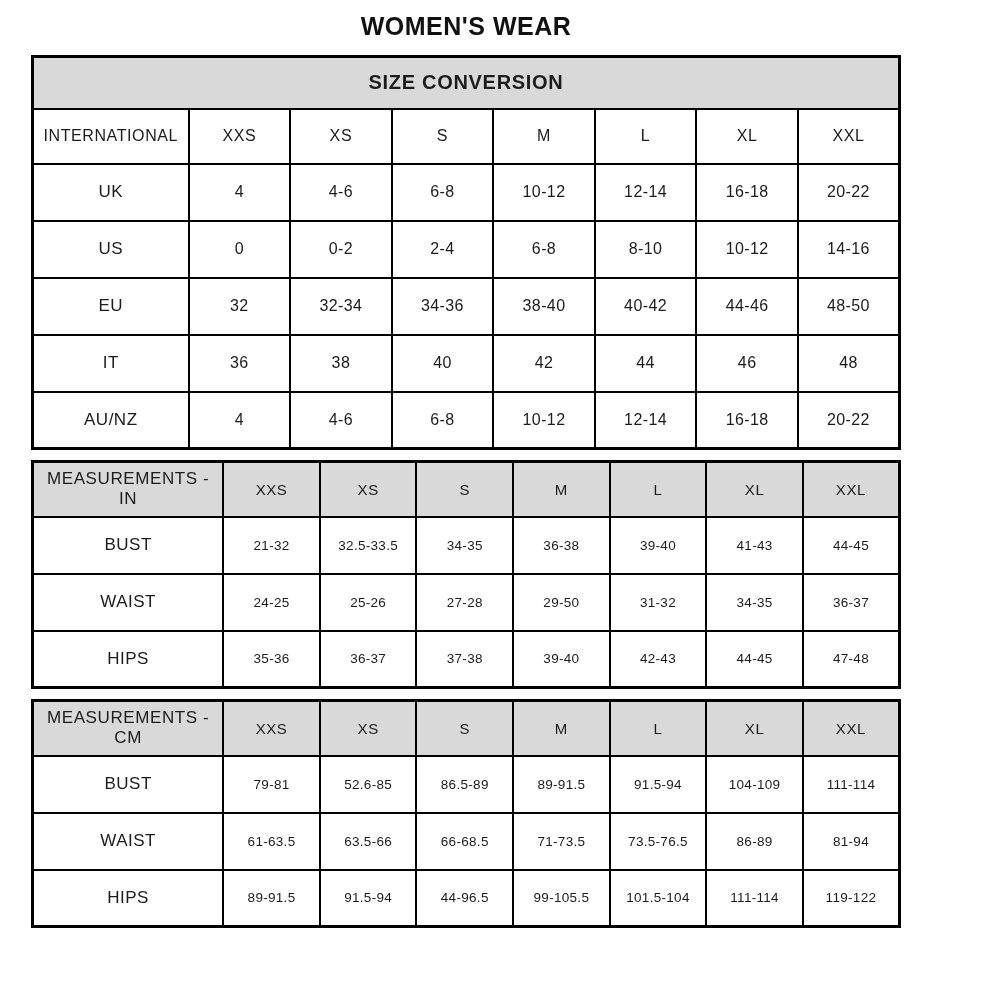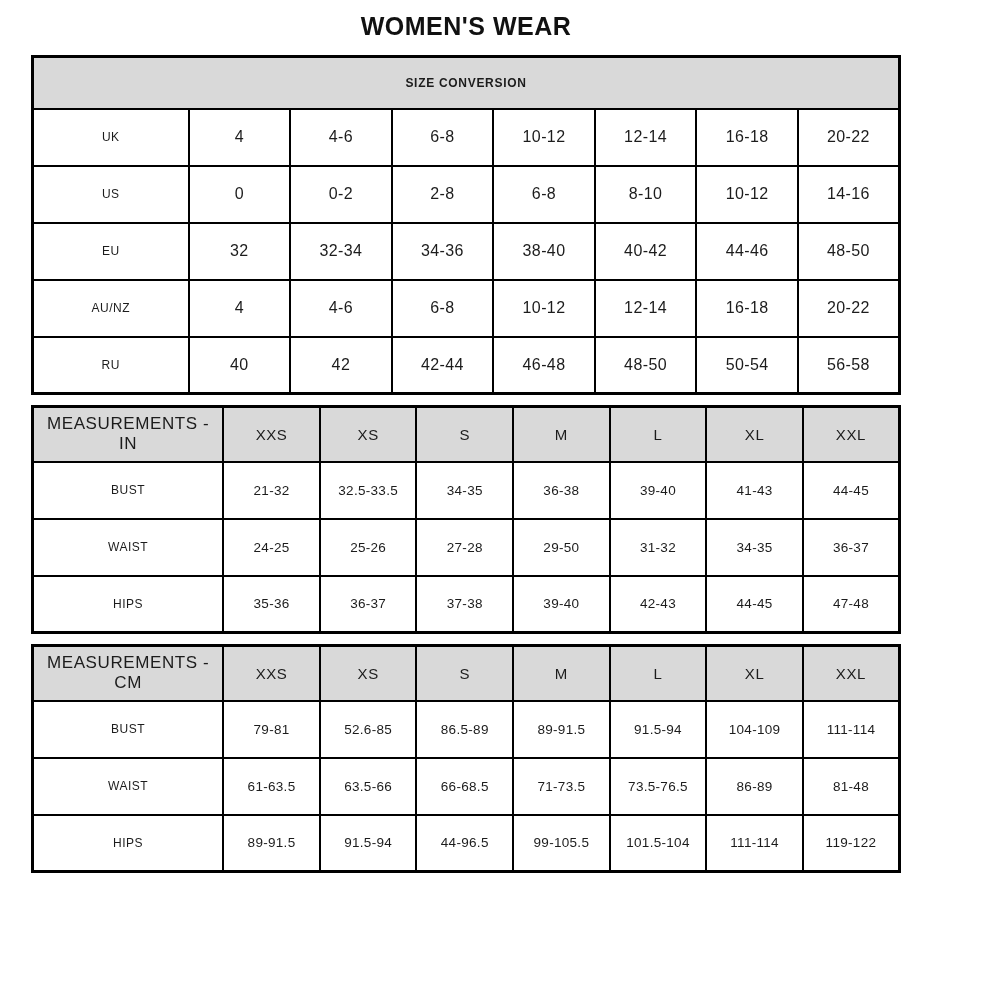--- a/index.html
+++ b/index.html
@@ -33,35 +33,35 @@
     border: 2px solid #000000;
     text-align: center;
     vertical-align: middle;
     padding: 2px 4px;
     overflow: hidden;
   }
   
   .tbl .banner {
     background: #d9d9d9;
     height: 52px;
-    font-size: 12px;
+    font-size: 20px;
     font-weight: bold;
     letter-spacing: 0.7px;
   }
   
   .conv-head th {
     height: 55px;
     font-size: 16px;
     font-weight: 500;
     letter-spacing: 0.6px;
     background: #ffffff;
   }
   .tbl tbody tr { height: 57px; }
   .tbl tbody th.row-label {
-    font-size: 12px;
+    font-size: 17px;
     font-weight: 500;
     letter-spacing: 0.5px;
   }
   .tbl-conv tbody td { font-size: 16px; letter-spacing: 0.4px; }
   
   .meas-head th {
     background: #d9d9d9;
     height: 55px;
     font-size: 15px;
     font-weight: normal;
@@ -84,71 +84,81 @@
         <col>
         <col>
         <col>
         <col>
         <col>
       </colgroup>
       <thead>
         <tr>
           <th class="banner" colspan="8">SIZE CONVERSION</th>
         </tr>
+        <tr class="conv-head">
+          <th class="label-col">INTERNATIONAL</th>
+          <th>XXS</th>
+          <th>XS</th>
+          <th>S</th>
+          <th>M</th>
+          <th>L</th>
+          <th>XL</th>
+          <th>XXL</th>
+        </tr>
       </thead>
       <tbody>
         <tr>
           <th class="row-label">UK</th>
           <td>4</td>
           <td>4-6</td>
           <td>6-8</td>
           <td>10-12</td>
           <td>12-14</td>
           <td>16-18</td>
           <td>20-22</td>
         </tr>
         <tr>
           <th class="row-label">US</th>
           <td>0</td>
           <td>0-2</td>
-          <td>2-8</td>
+          <td>2-4</td>
           <td>6-8</td>
           <td>8-10</td>
           <td>10-12</td>
           <td>14-16</td>
         </tr>
         <tr>
           <th class="row-label">EU</th>
           <td>32</td>
           <td>32-34</td>
           <td>34-36</td>
           <td>38-40</td>
           <td>40-42</td>
           <td>44-46</td>
           <td>48-50</td>
         </tr>
         <tr>
+          <th class="row-label">IT</th>
+          <td>36</td>
+          <td>38</td>
+          <td>40</td>
+          <td>42</td>
+          <td>44</td>
+          <td>46</td>
+          <td>48</td>
+        </tr>
+        <tr>
           <th class="row-label">AU/NZ</th>
           <td>4</td>
           <td>4-6</td>
           <td>6-8</td>
           <td>10-12</td>
           <td>12-14</td>
           <td>16-18</td>
           <td>20-22</td>
-        </tr>
-        <tr>
-          <th class="row-label">RU</th>
-          <td>40</td>
-          <td>42</td>
-          <td>42-44</td>
-          <td>46-48</td>
-          <td>48-50</td>
-          <td>50-54</td>
-          <td>56-58</td>
         </tr>
       </tbody>
     </table>
 
   <table class="tbl tbl-meas" id="t-in">
       <colgroup>
         <col style="width: 22%;">
         <col>
         <col>
         <col>
@@ -238,21 +248,21 @@
           <td>111-114</td>
         </tr>
         <tr>
           <th class="row-label">WAIST</th>
           <td>61-63.5</td>
           <td>63.5-66</td>
           <td>66-68.5</td>
           <td>71-73.5</td>
           <td>73.5-76.5</td>
           <td>86-89</td>
-          <td>81-48</td>
+          <td>81-94</td>
         </tr>
         <tr>
           <th class="row-label">HIPS</th>
           <td>89-91.5</td>
           <td>91.5-94</td>
           <td>44-96.5</td>
           <td>99-105.5</td>
           <td>101.5-104</td>
           <td>111-114</td>
           <td>119-122</td>

